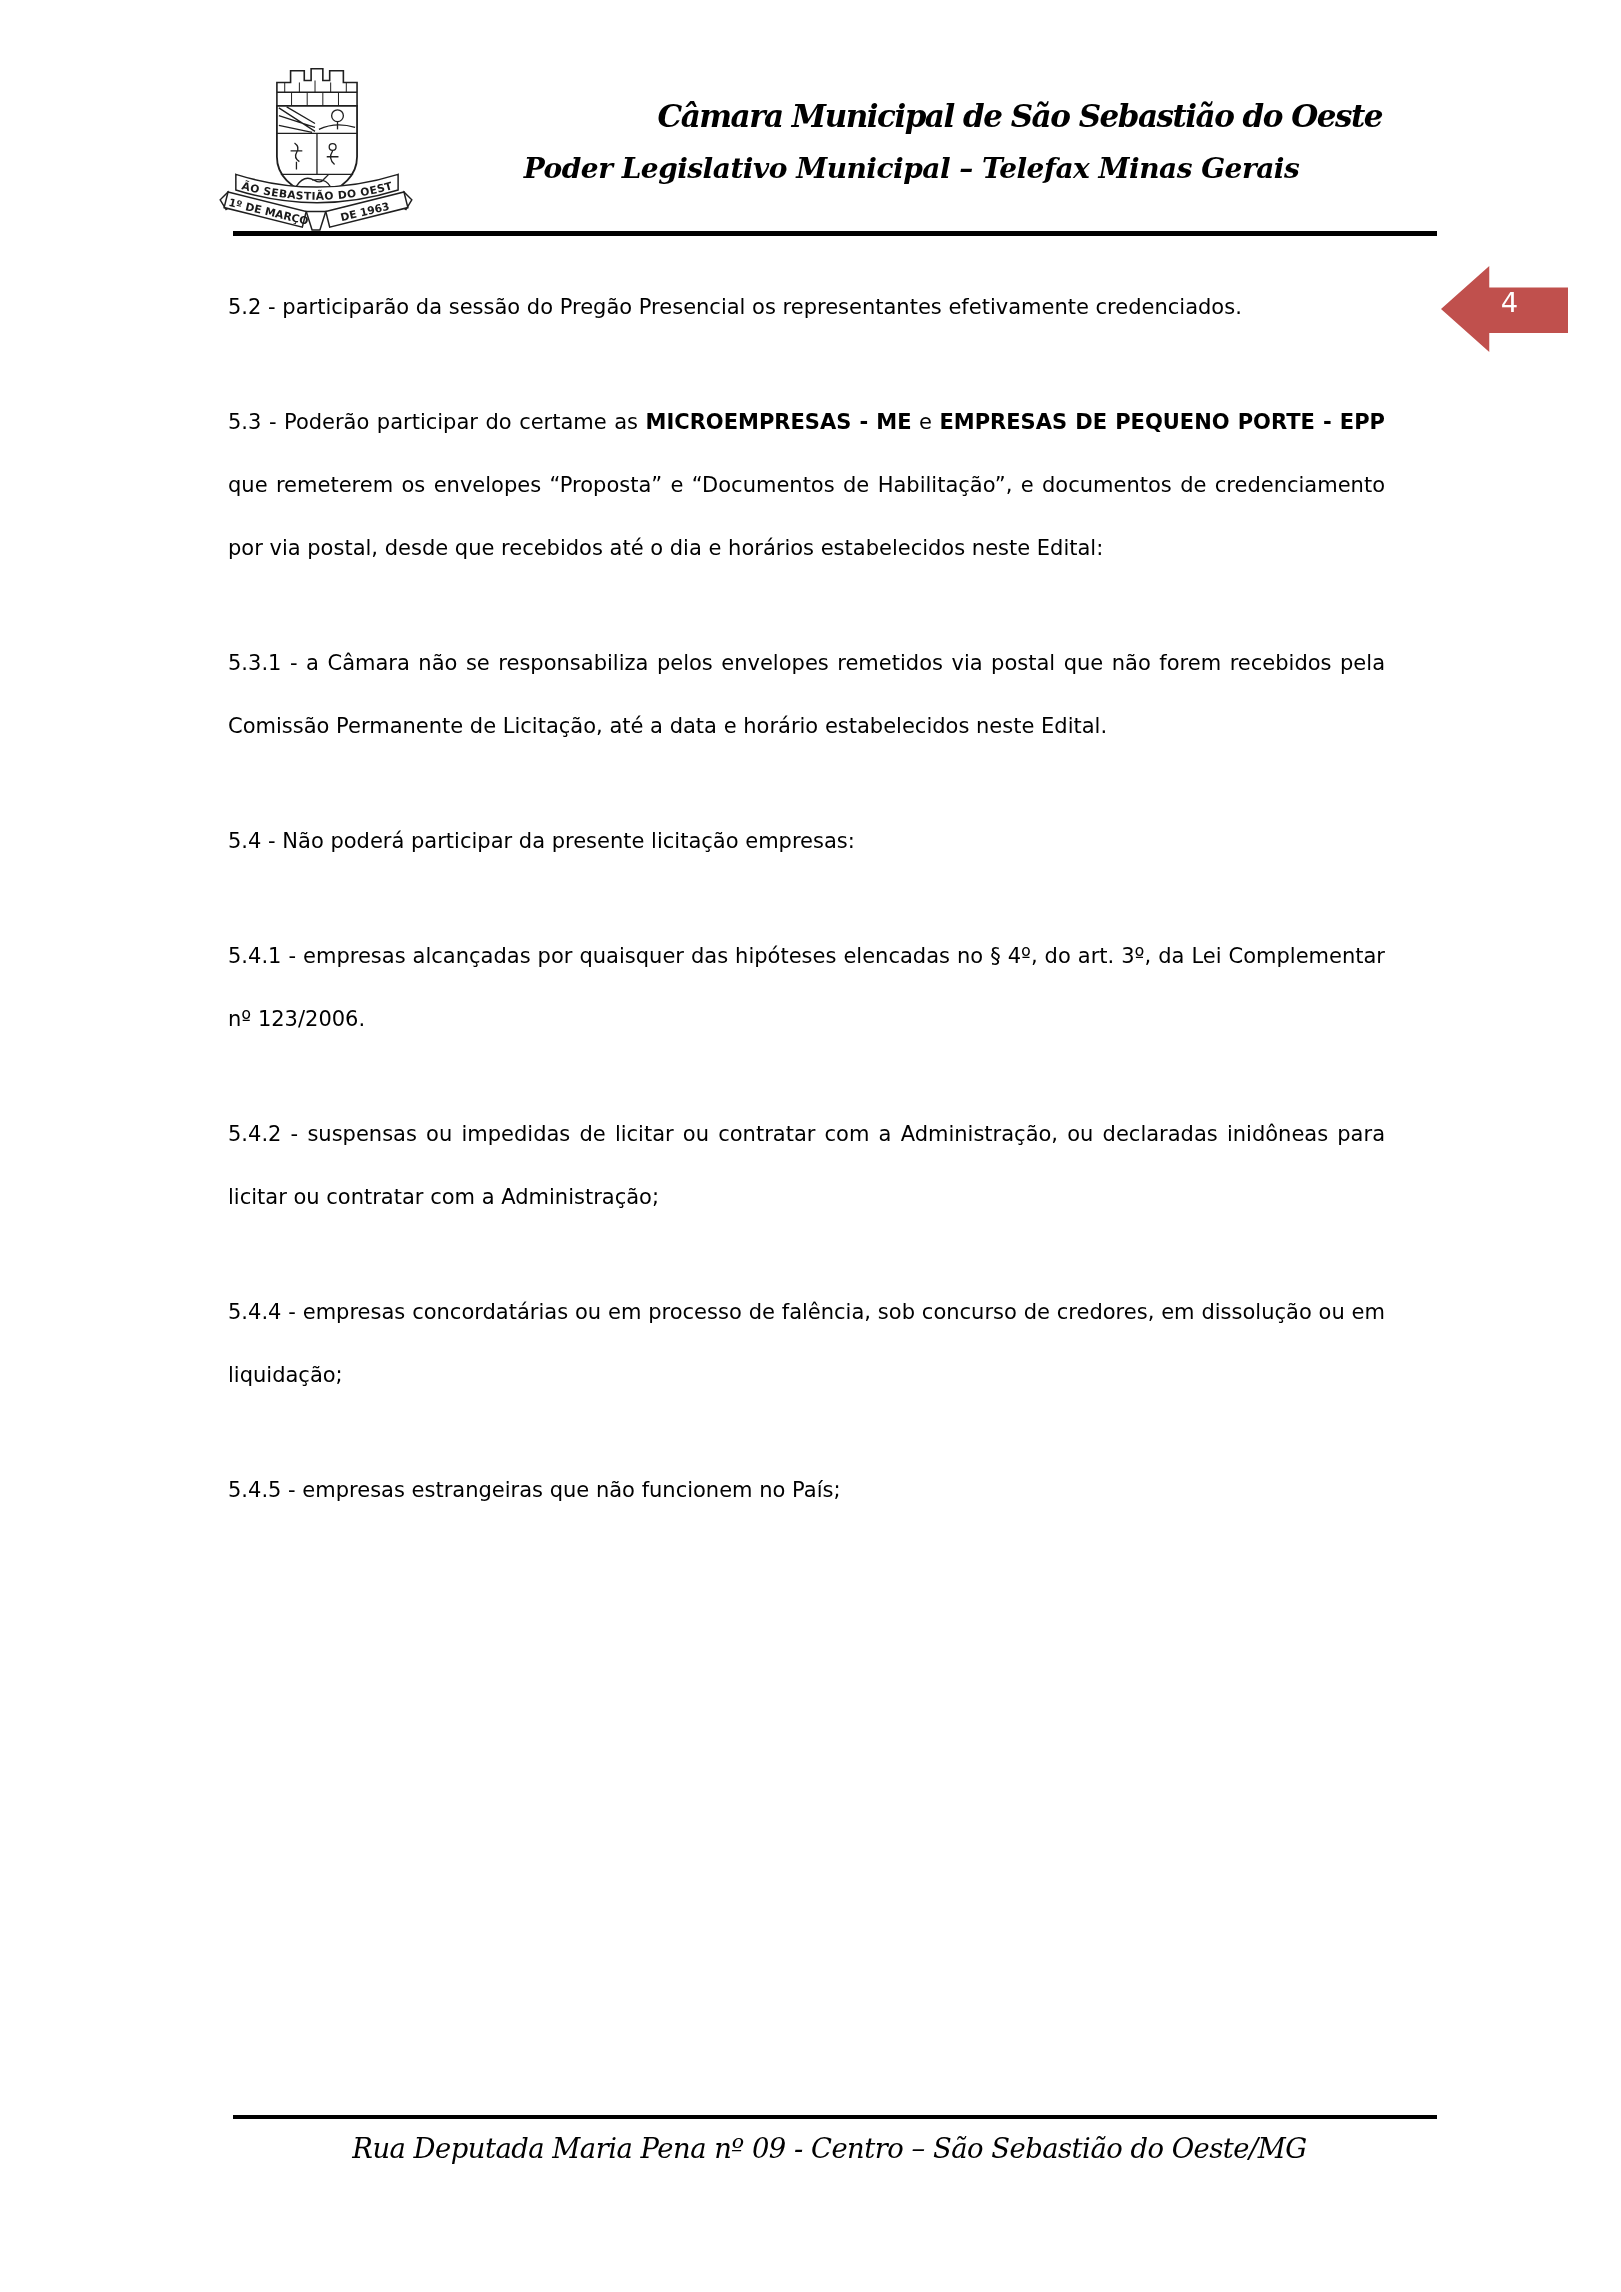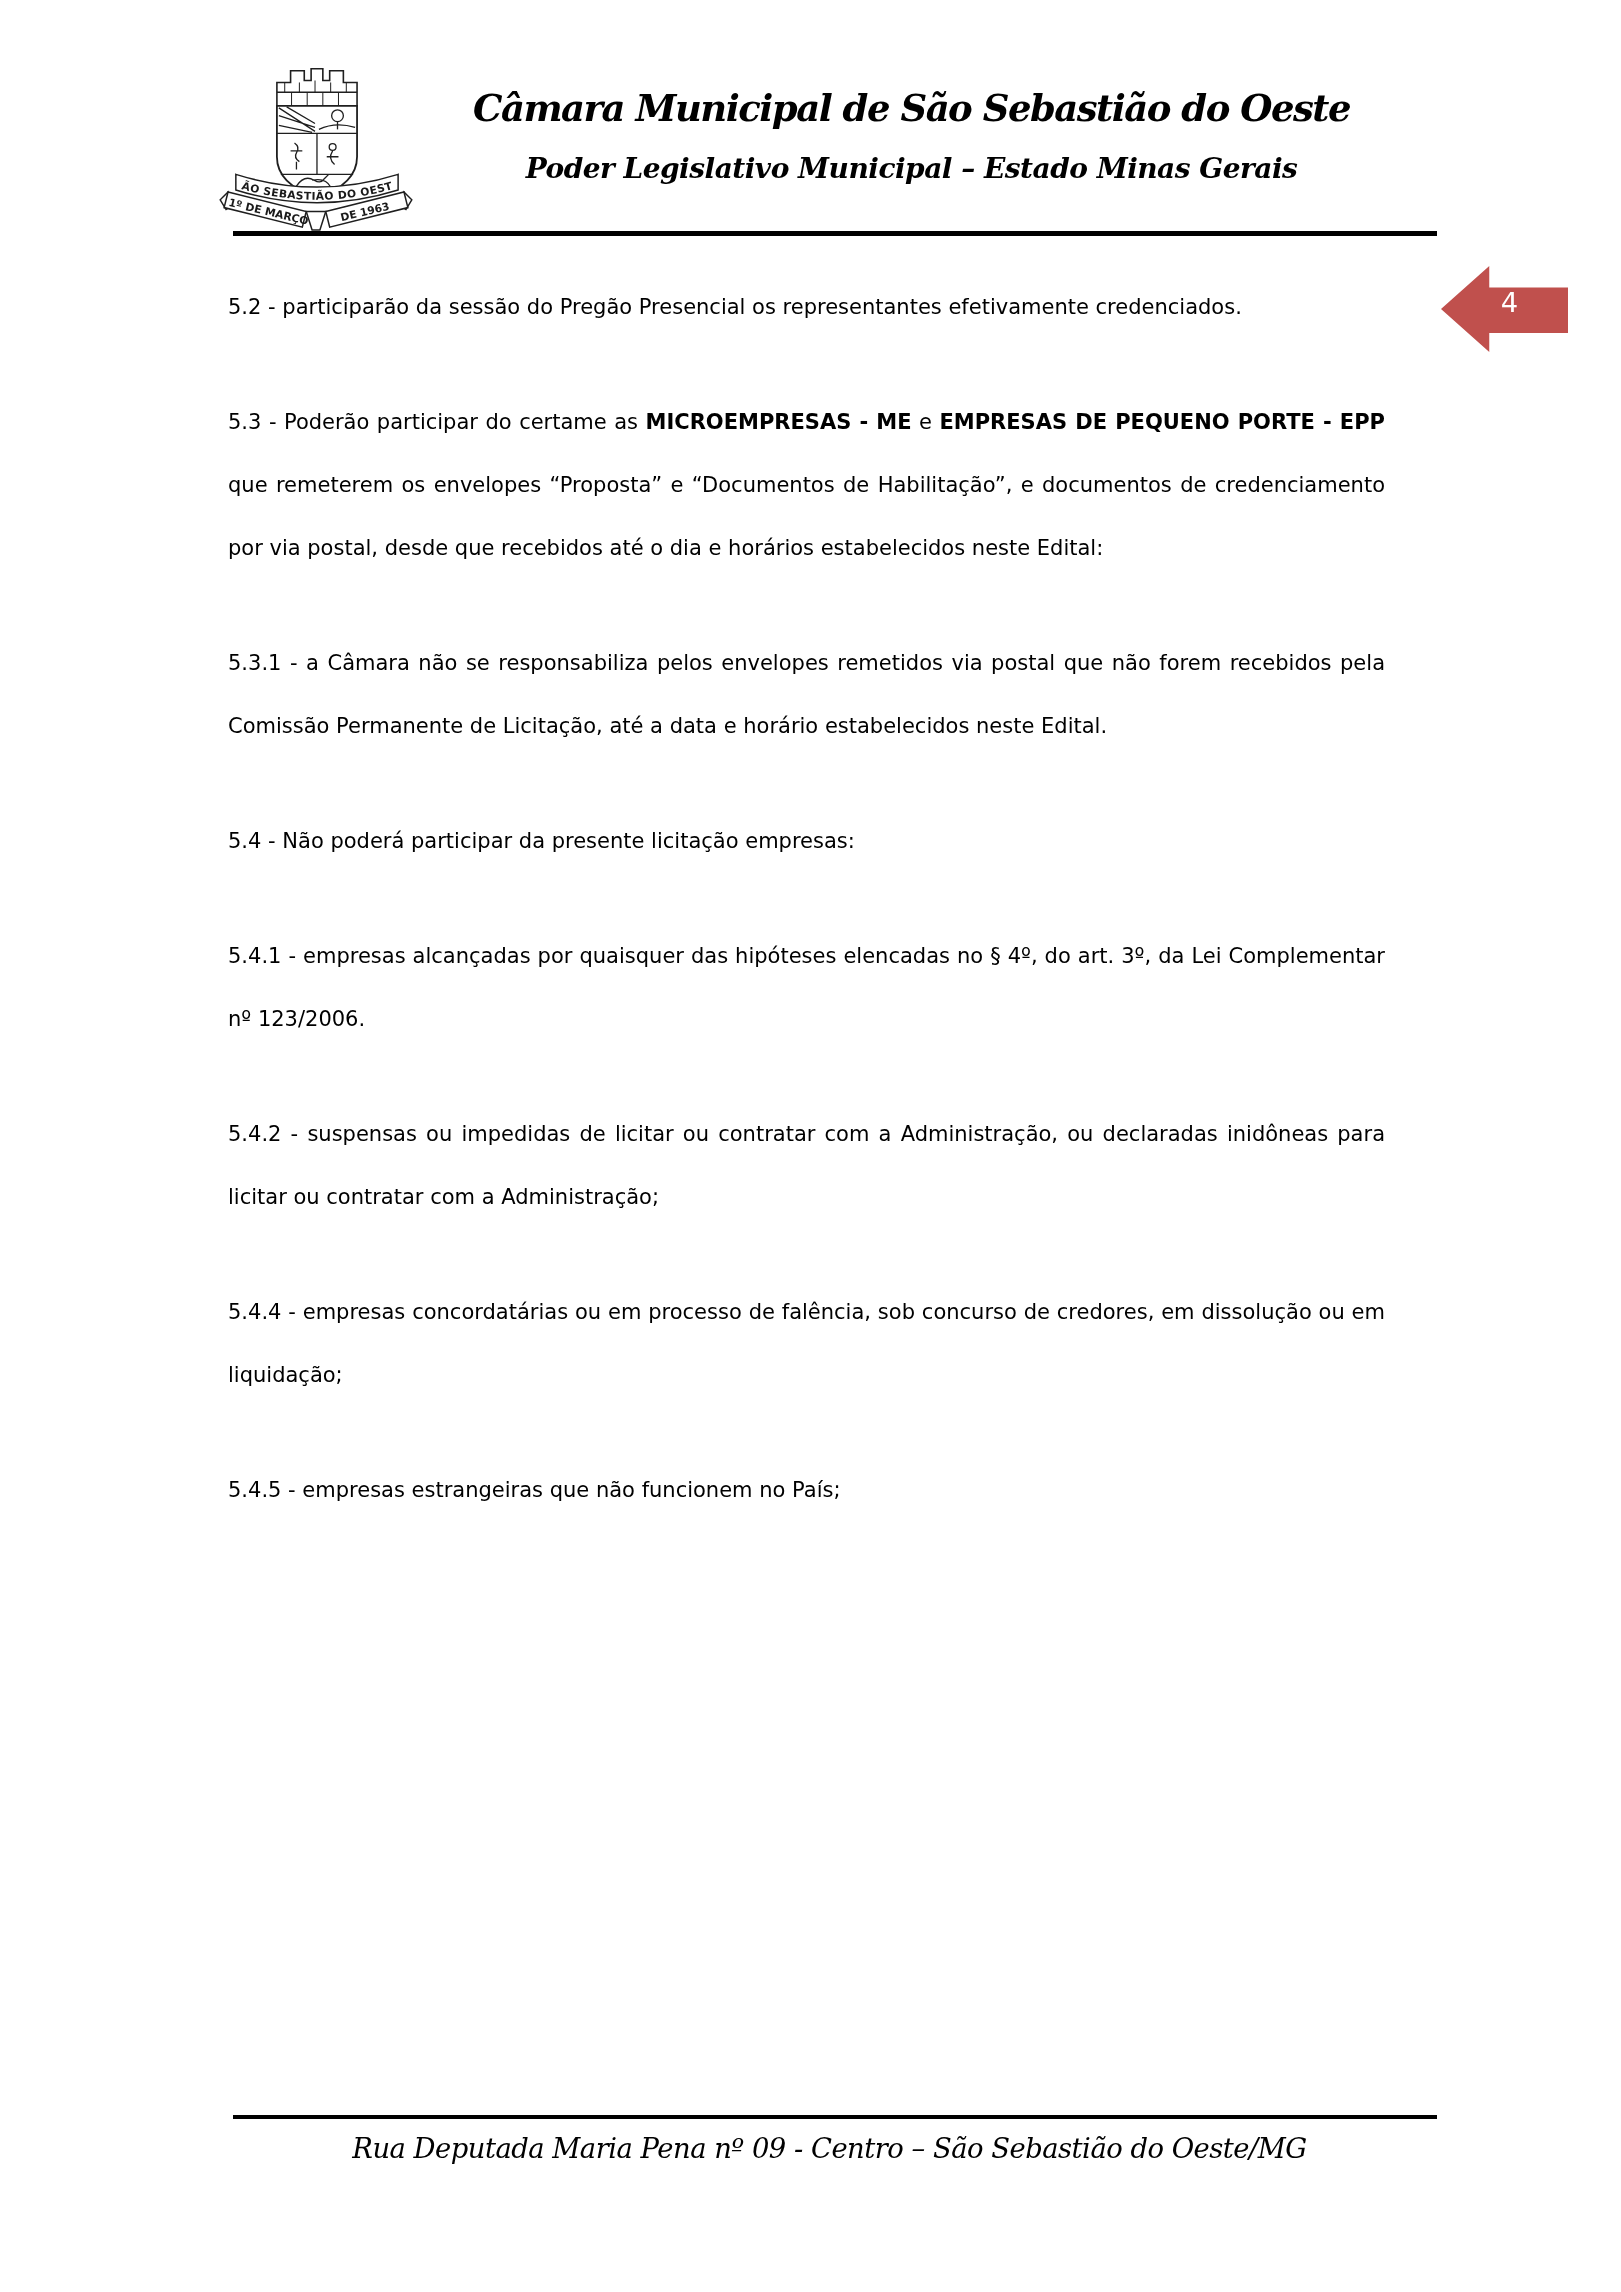--- a/index.html
+++ b/index.html
@@ -10,23 +10,23 @@
     background:#ffffff;
     font-family:"DejaVu Sans",sans-serif;
     color:#000;
     overflow:hidden;
   }
   
   .crest{position:absolute;left:218px;top:59px;width:196px;height:174px;}
   .crest path,.crest circle,.crest polygon{vector-effect:non-scaling-stroke;}
   .header-text{position:absolute;left:441px;top:0;width:941px;text-align:center;}
   .title{
-    position:absolute;left:0;top:90px;width:100%;
+    position:absolute;left:0;top:101px;width:100%;
     font-family:"DejaVu Serif",serif;font-style:italic;font-weight:bold;
-    font-size:37px;letter-spacing:-1.5px;line-height:1;white-space:nowrap;
+    font-size:31px;letter-spacing:-1.5px;line-height:1;white-space:nowrap;text-align:right;
   }
   .subtitle{
     position:absolute;left:0;top:155px;width:100%;
     font-family:"DejaVu Serif",serif;font-style:italic;font-weight:bold;
     font-size:28px;letter-spacing:-0.5px;line-height:1;white-space:nowrap;
   }
   .header-rule{position:absolute;left:233px;top:231px;width:1204px;height:4.9px;background:#000;}
   
   .page-arrow{
     position:absolute;left:1441px;top:266px;width:127px;height:86px;
@@ -101,21 +101,21 @@
     <text class="ribbon-text" font-size="11">
       <textPath href="#ribbonLeftPath" startOffset="50%" text-anchor="middle">1º DE MARÇO</textPath>
     </text>
     <text class="ribbon-text" font-size="11">
       <textPath href="#ribbonRightPath" startOffset="50%" text-anchor="middle">DE 1963</textPath>
     </text>
   </svg>
 
   <div class="header-text">
     <div class="title">Câmara Municipal de São Sebastião do Oeste</div>
-    <div class="subtitle">Poder Legislativo Municipal – Estado Minas Gerais</div>
+    <div class="subtitle">Poder Legislativo Municipal – Telefax Minas Gerais</div>
   </div>
 
   <div class="header-rule"></div>
 
   <div class="page-arrow" style="background: rgb(192, 80, 77);">
     <span class="num">4</span>
   </div>
 
   <div class="body-block">
       <p class="para"><span>5.2 - participarão da sessão do Pregão Presencial os representantes efetivamente credenciados.</span></p>

